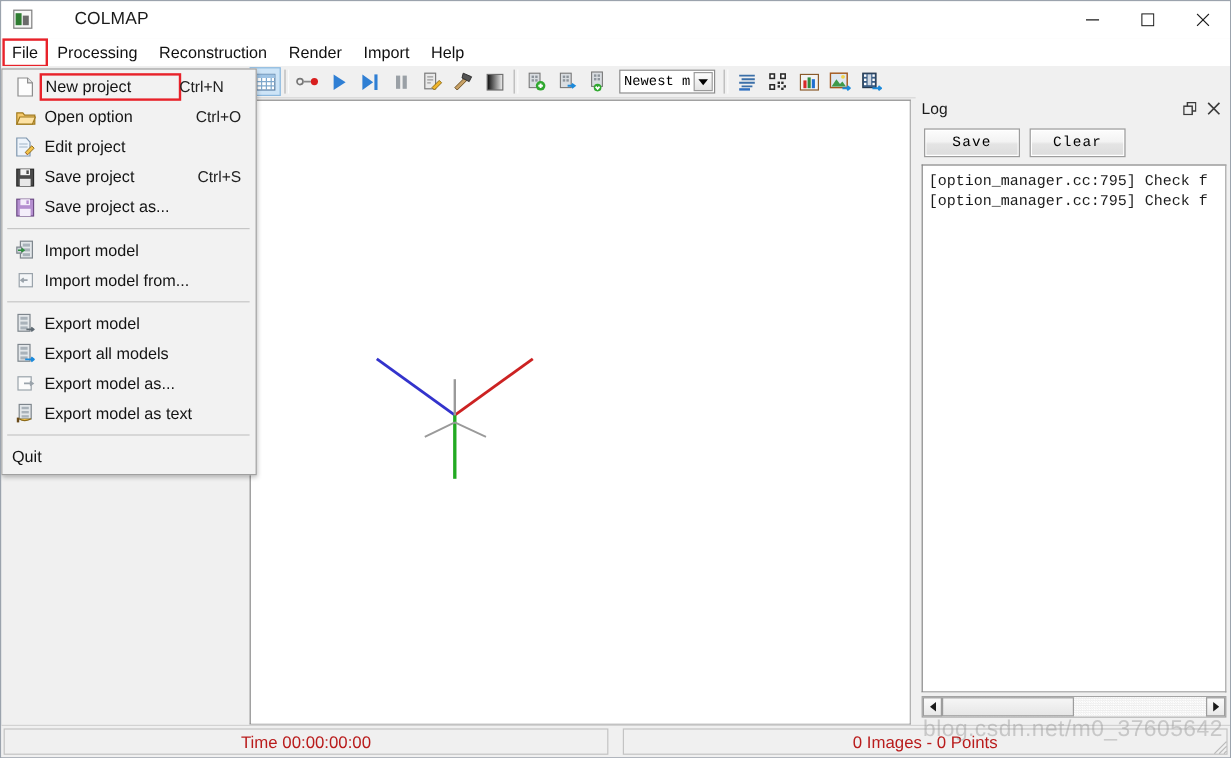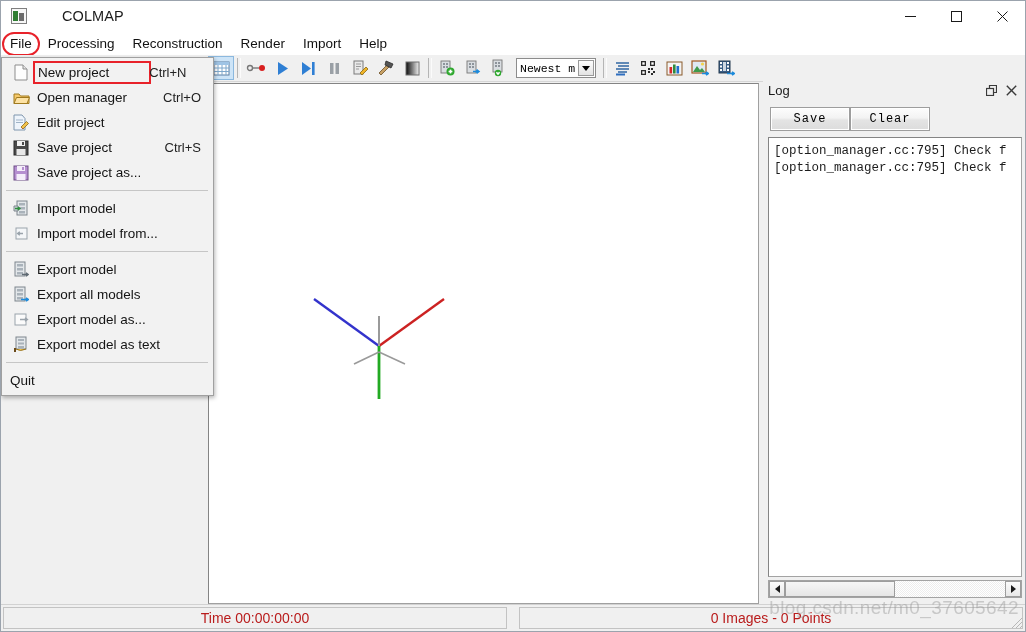--- a/index.html
+++ b/index.html
@@ -92,21 +92,20 @@
     cursor: default;
     line-height: 17px;
     white-space: nowrap;
   }
   .menu-item.highlight {
     outline: 2px solid #e8222a;
     outline-offset: -1px;
     margin-left: 2px;
     padding-left: 7px;
     padding-right: 7px;
-    border-radius: 11px;
   }
 
   
   .toolbar {
     position: absolute;
     left: 0; top: 54px;
     width: 100%;
     height: 27px;
     background: #f0f0f0;
     border-bottom: 1px solid #d6d6d6;
@@ -217,20 +216,21 @@
     gap: 4px;
     padding-right: 6px;
   }
   .log-hbtn {
     width: 16px; height: 16px;
     display: flex; align-items: center; justify-content: center;
     cursor: default;
   }
   .log-buttons-row {
     display: flex;
+    gap: 8px;
     padding: 6px 0 0 7px;
   }
   .qbutton {
     width: 80px; height: 24px;
     background: linear-gradient(#fdfdfd 0%, #f3f3f3 45%, #e4e4e4 55%, #dcdcdc 100%);
     border: 1px solid #9d9d9d;
     box-shadow: inset 0 0 0 1px #ffffff;
     font-family: "Liberation Mono", monospace;
     font-size: 12px;
     color: #000;
@@ -714,21 +714,21 @@
       <div class="dd-shortcut">Ctrl+N</div>
     </div>
 
     <div class="dd-item">
       <div class="dd-icon">
         <svg width="17" height="14" viewBox="0 0 17 14">
           <path d="M1 3 H6 L7.5 5 H16 V12.5 H1 Z" fill="#f6c96b" stroke="#a07a1f" stroke-width="1"></path>
           <path d="M1 12.5 L3.5 6.5 H16.5 L14 12.5 Z" fill="#fde2a4" stroke="#a07a1f" stroke-width="1"></path>
         </svg>
       </div>
-      <div class="dd-label">Open manager</div>
+      <div class="dd-label">Open option</div>
       <div class="dd-shortcut">Ctrl+O</div>
     </div>
 
     <div class="dd-item">
       <div class="dd-icon">
         <svg width="16" height="17" viewBox="0 0 16 17">
           <path d="M1 1 H9 L12 4.5 V16 H1 Z" fill="#eef4fb" stroke="#7f96ae" stroke-width="1"></path>
           <g stroke="#9fb3c7" stroke-width="1">
               <line x1="3" y1="6" x2="10" y2="6"></line>
               <line x1="3" y1="8.5" x2="10" y2="8.5"></line>

